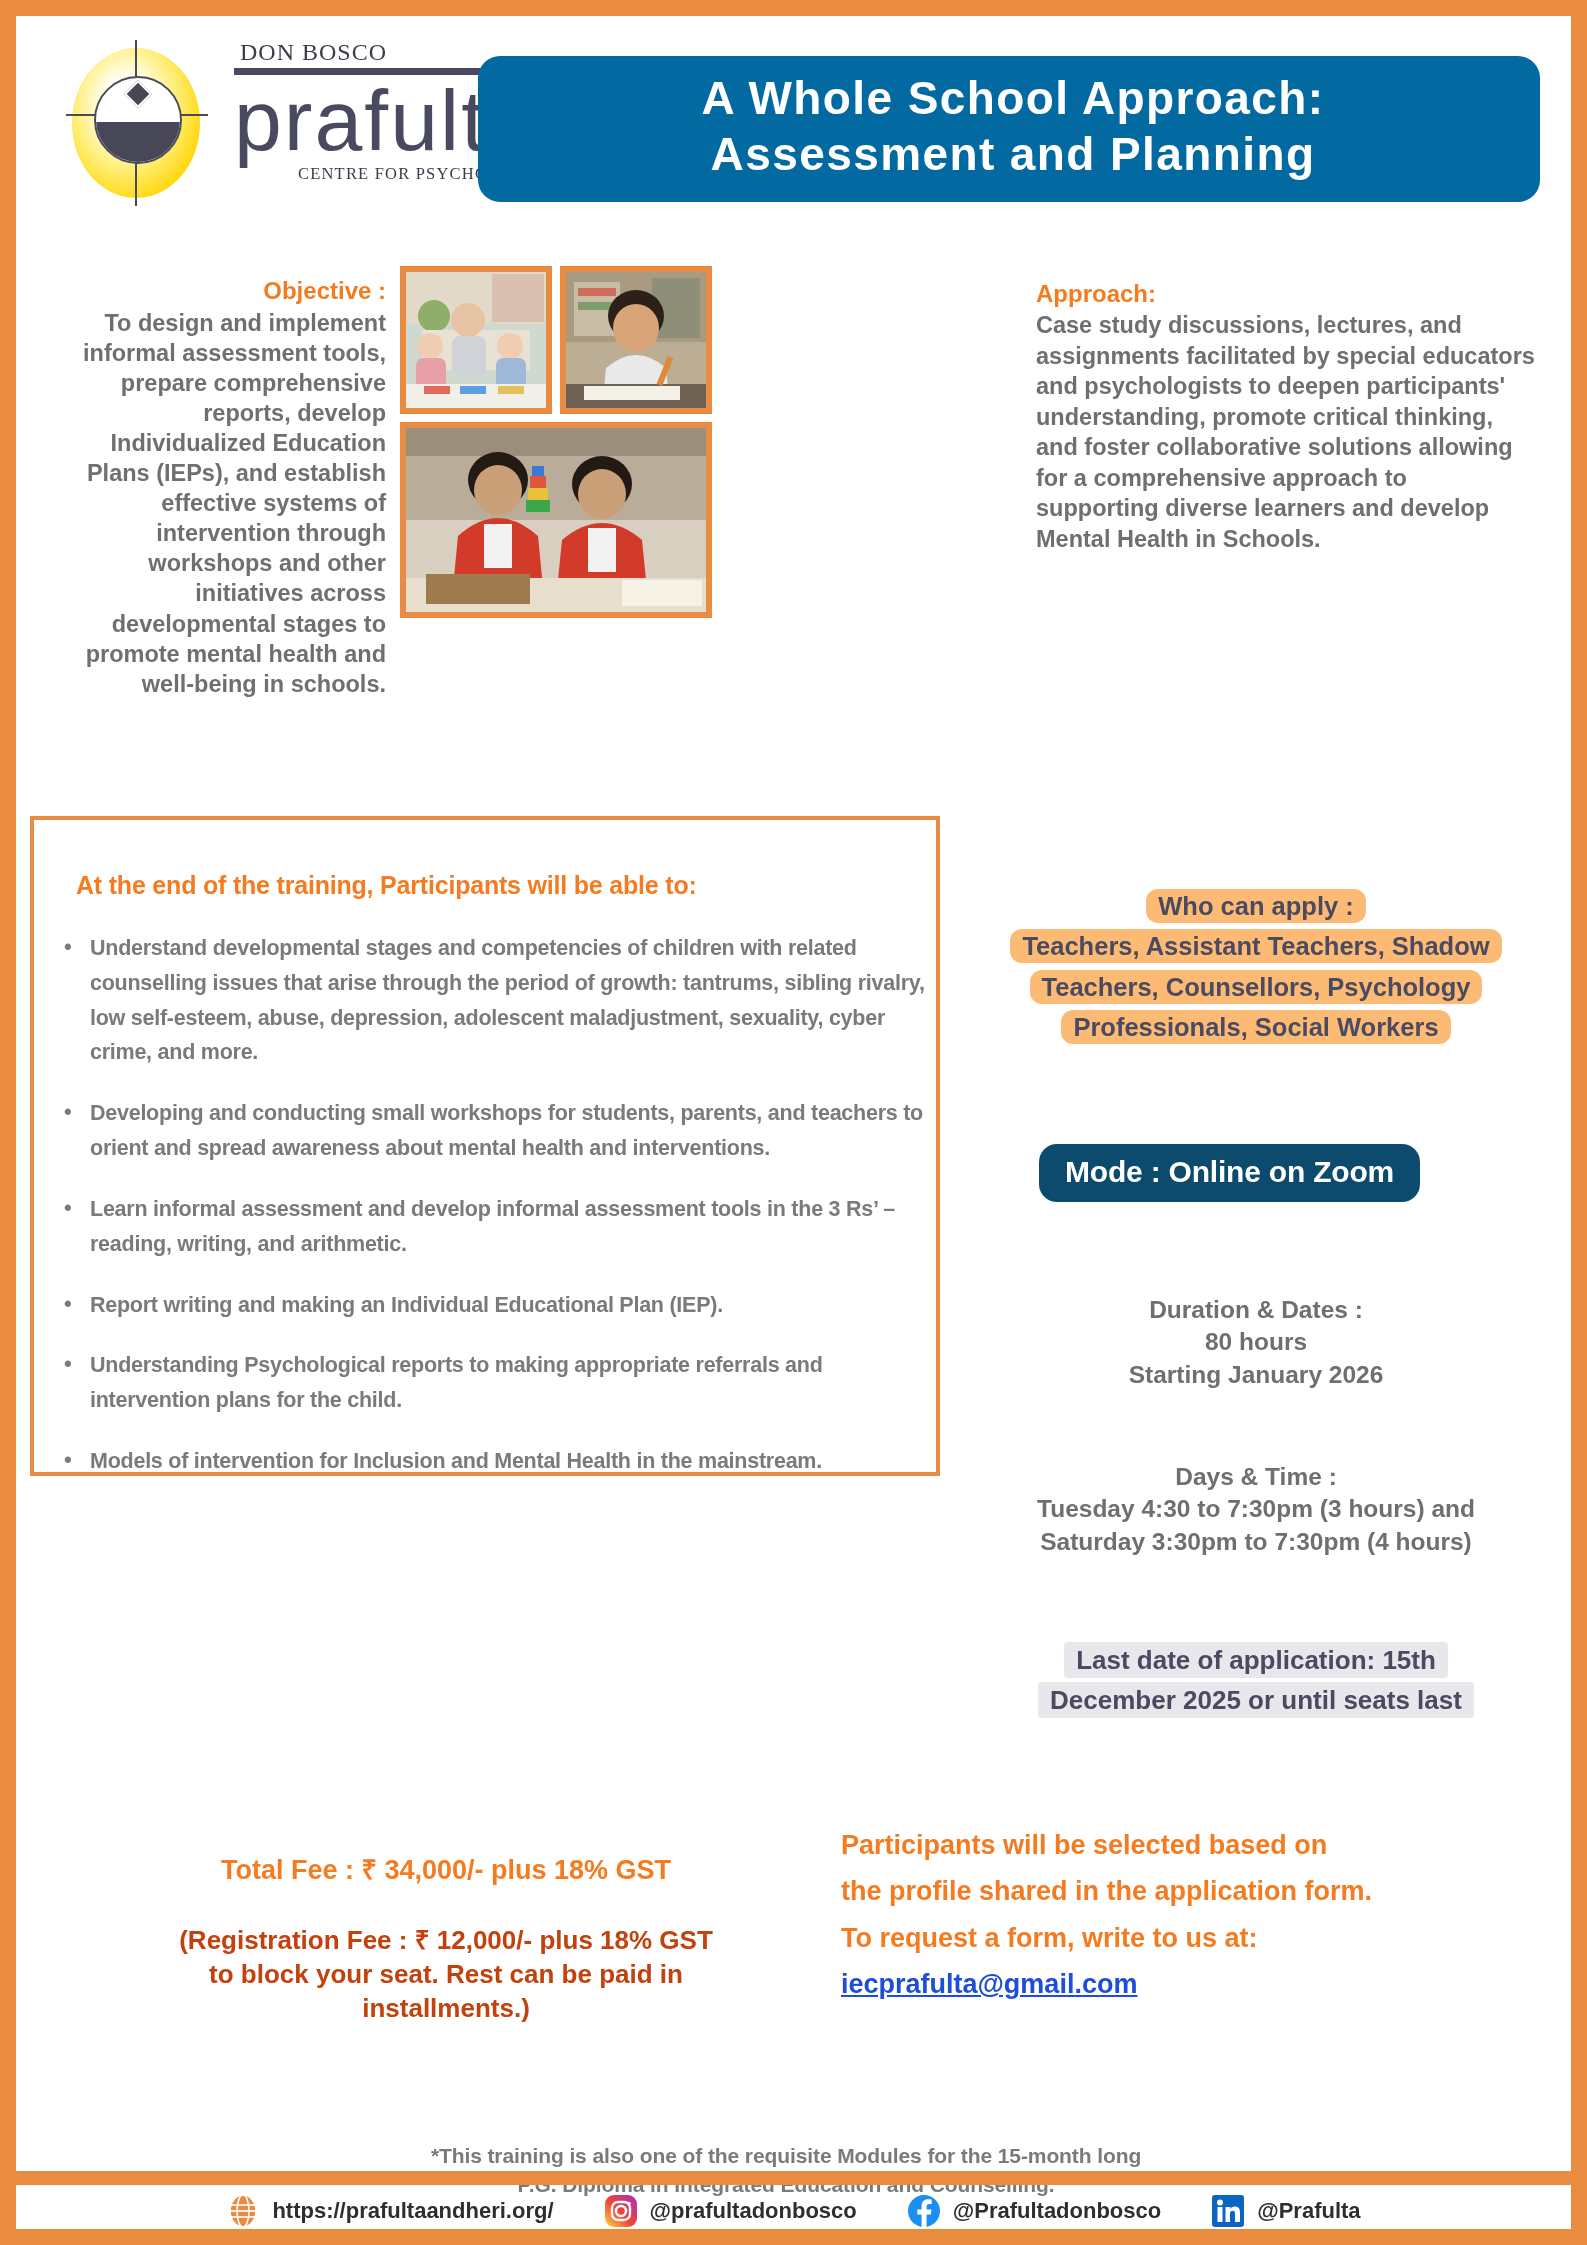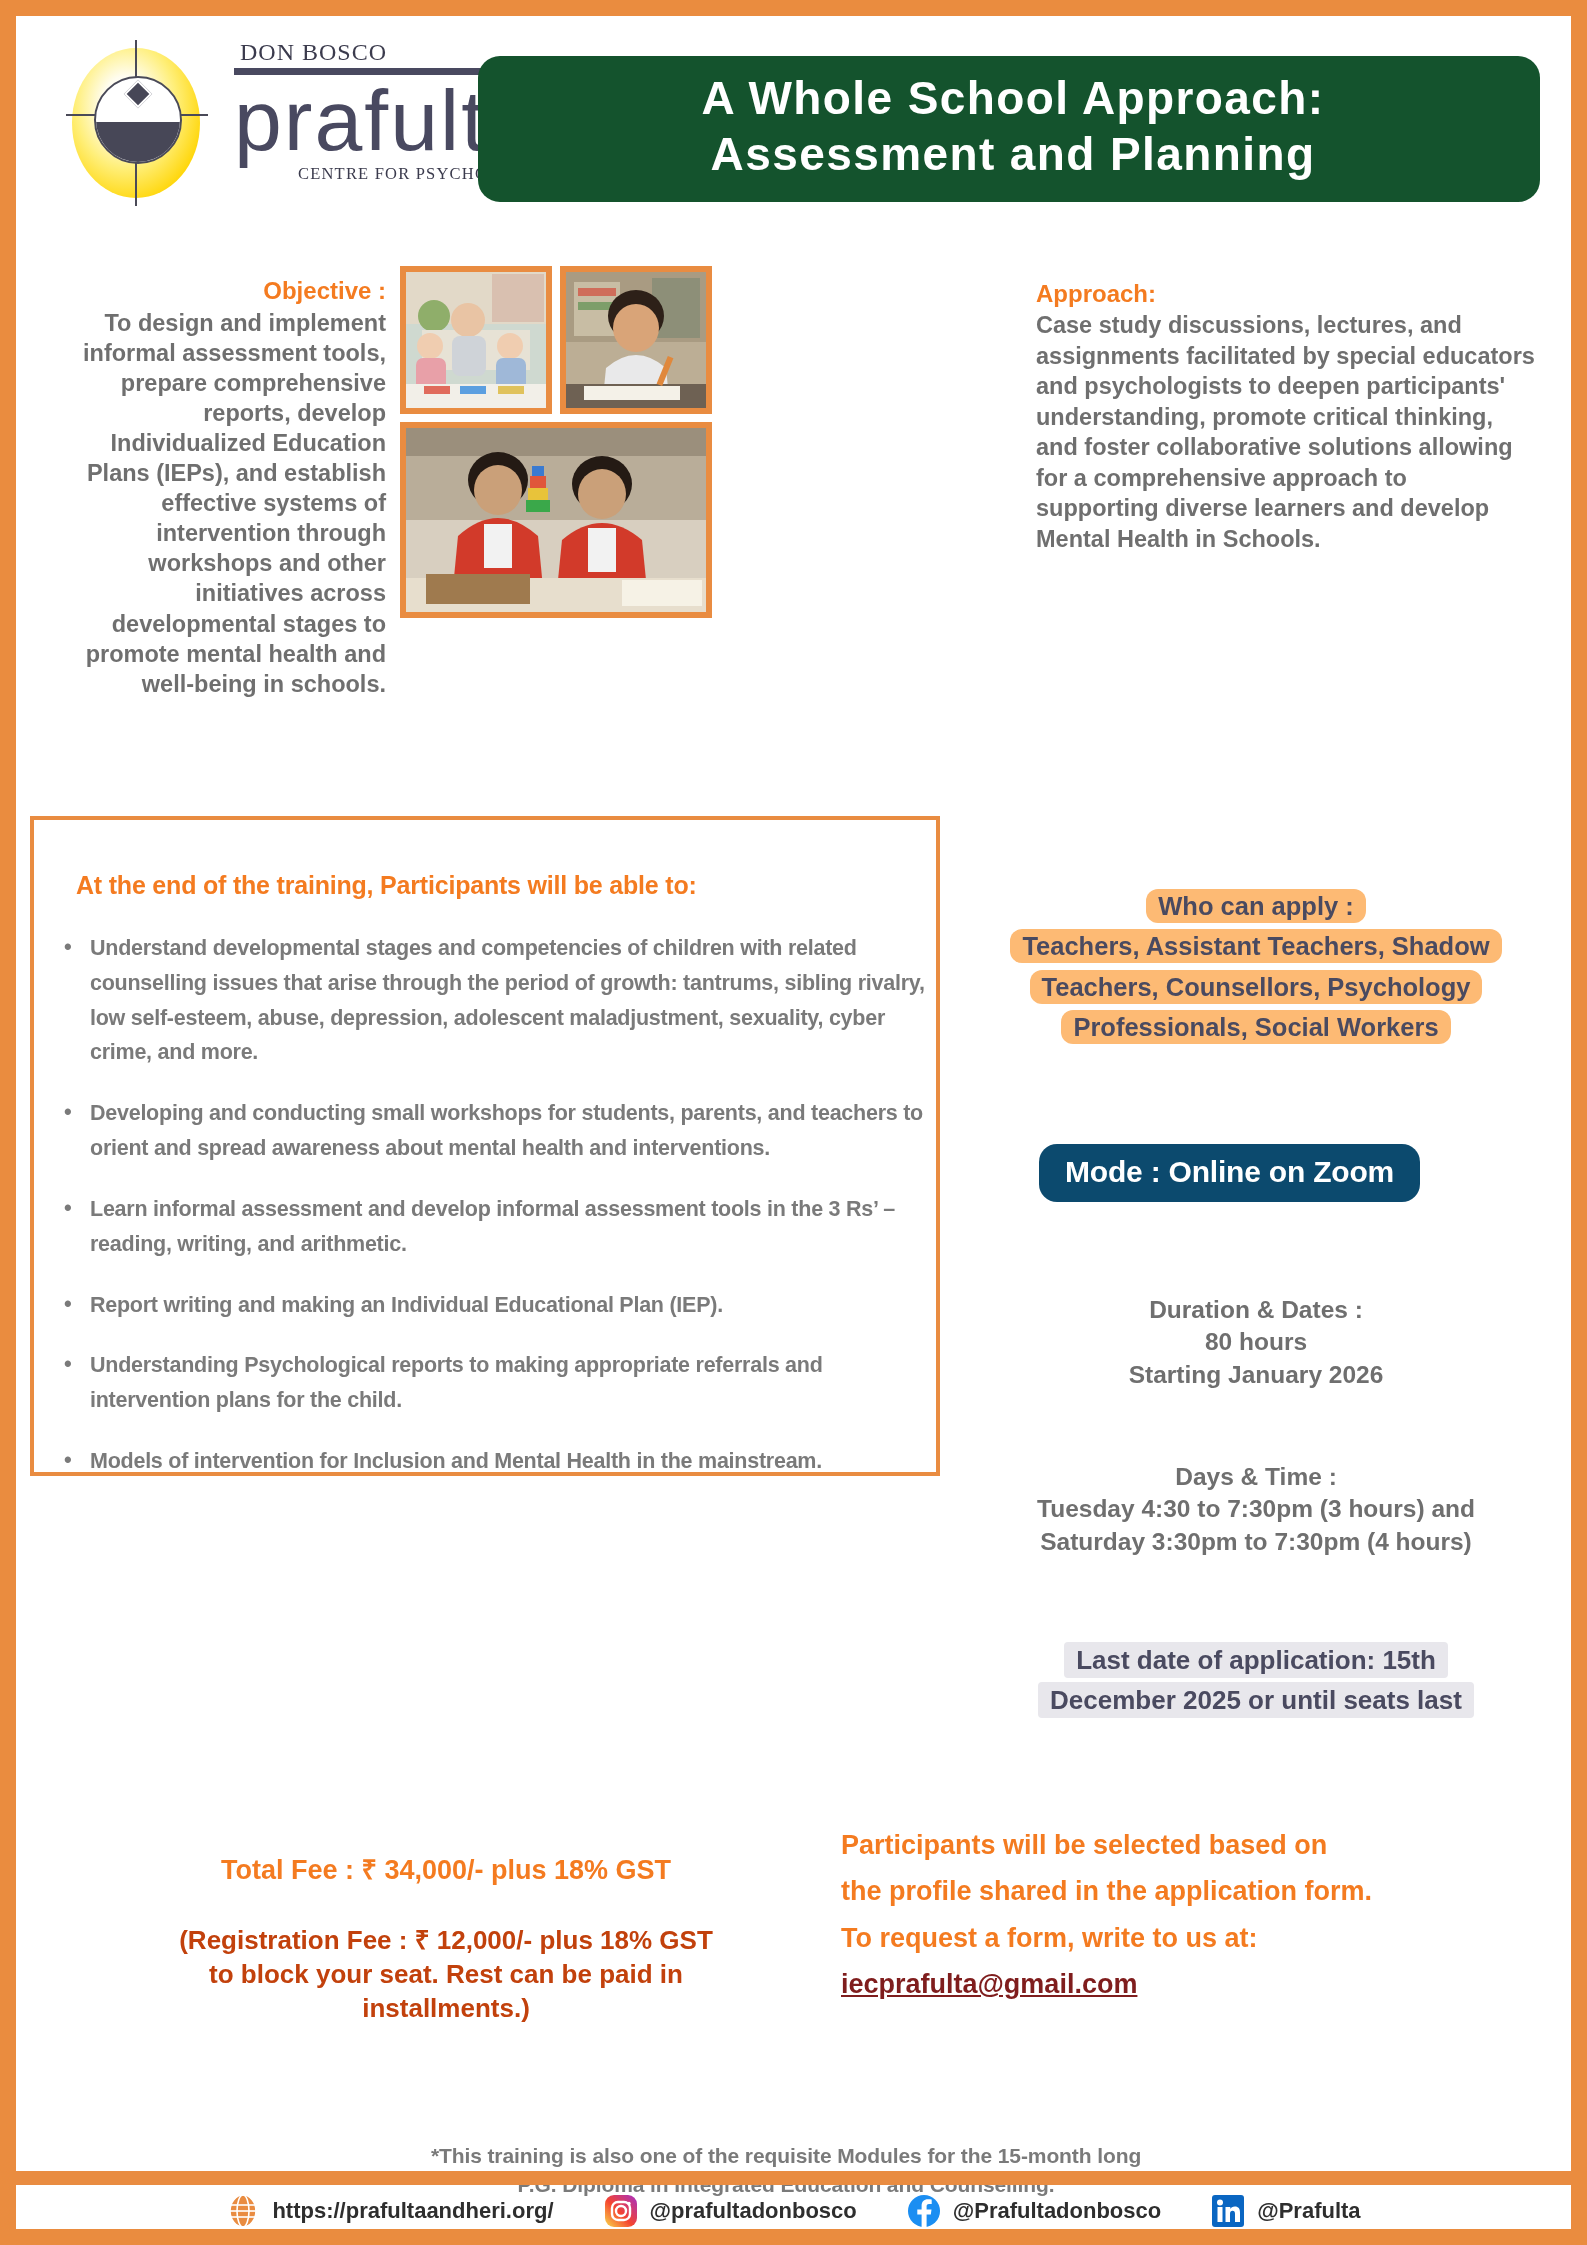--- a/index.html
+++ b/index.html
@@ -117,21 +117,21 @@
     margin-top: 3px;
     margin-left: 64px;
     color: #3b3b4d;
   }
   .title-badge {
     position: absolute;
     left: 462px;
     top: 26px;
     width: 1062px;
     box-sizing: border-box;
-    background: #14532d;
+    background: #0369a1;
     border-radius: 22px;
     padding: 14px 20px 20px 28px;
     color: #ffffff;
     font-size: 46px;
     font-weight: bold;
     letter-spacing: 1.4px;
     line-height: 1.22;
     text-align: center;
   }
 
@@ -335,21 +335,21 @@
     top: 1806px;
     width: 735px;
     text-align: left;
     color: #f47b20;
     font-size: 27px;
     font-weight: bold;
     line-height: 1.72;
   }
   .select-note .mail {
     text-decoration: underline;
-    color: #7f1d1d;
+    color: #1d4ed8;
   }
   .footnote {
     position: absolute;
     left: 220px;
     top: 2082px;
     width: 1100px;
     text-align: center;
     color: #7a7a7a;
     font-size: 21px;
     font-weight: bold;

